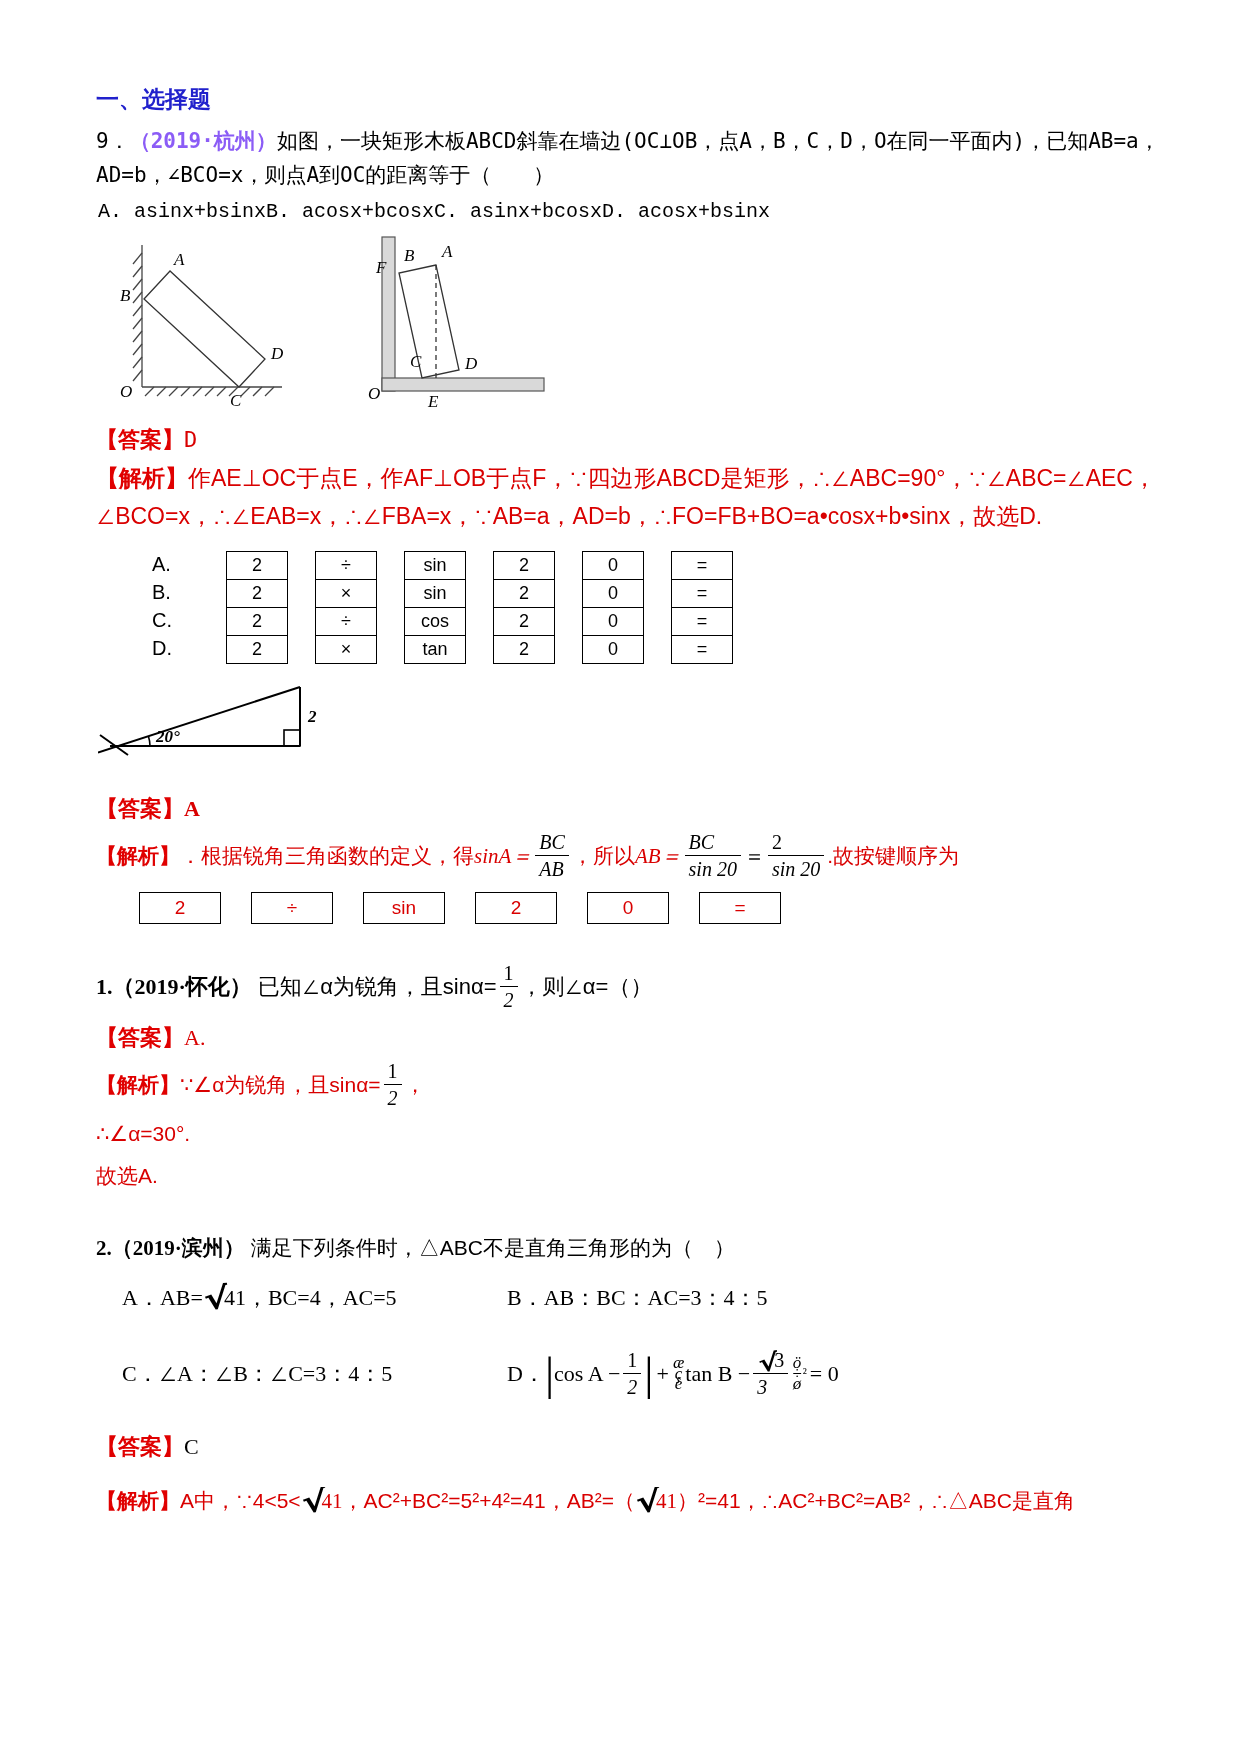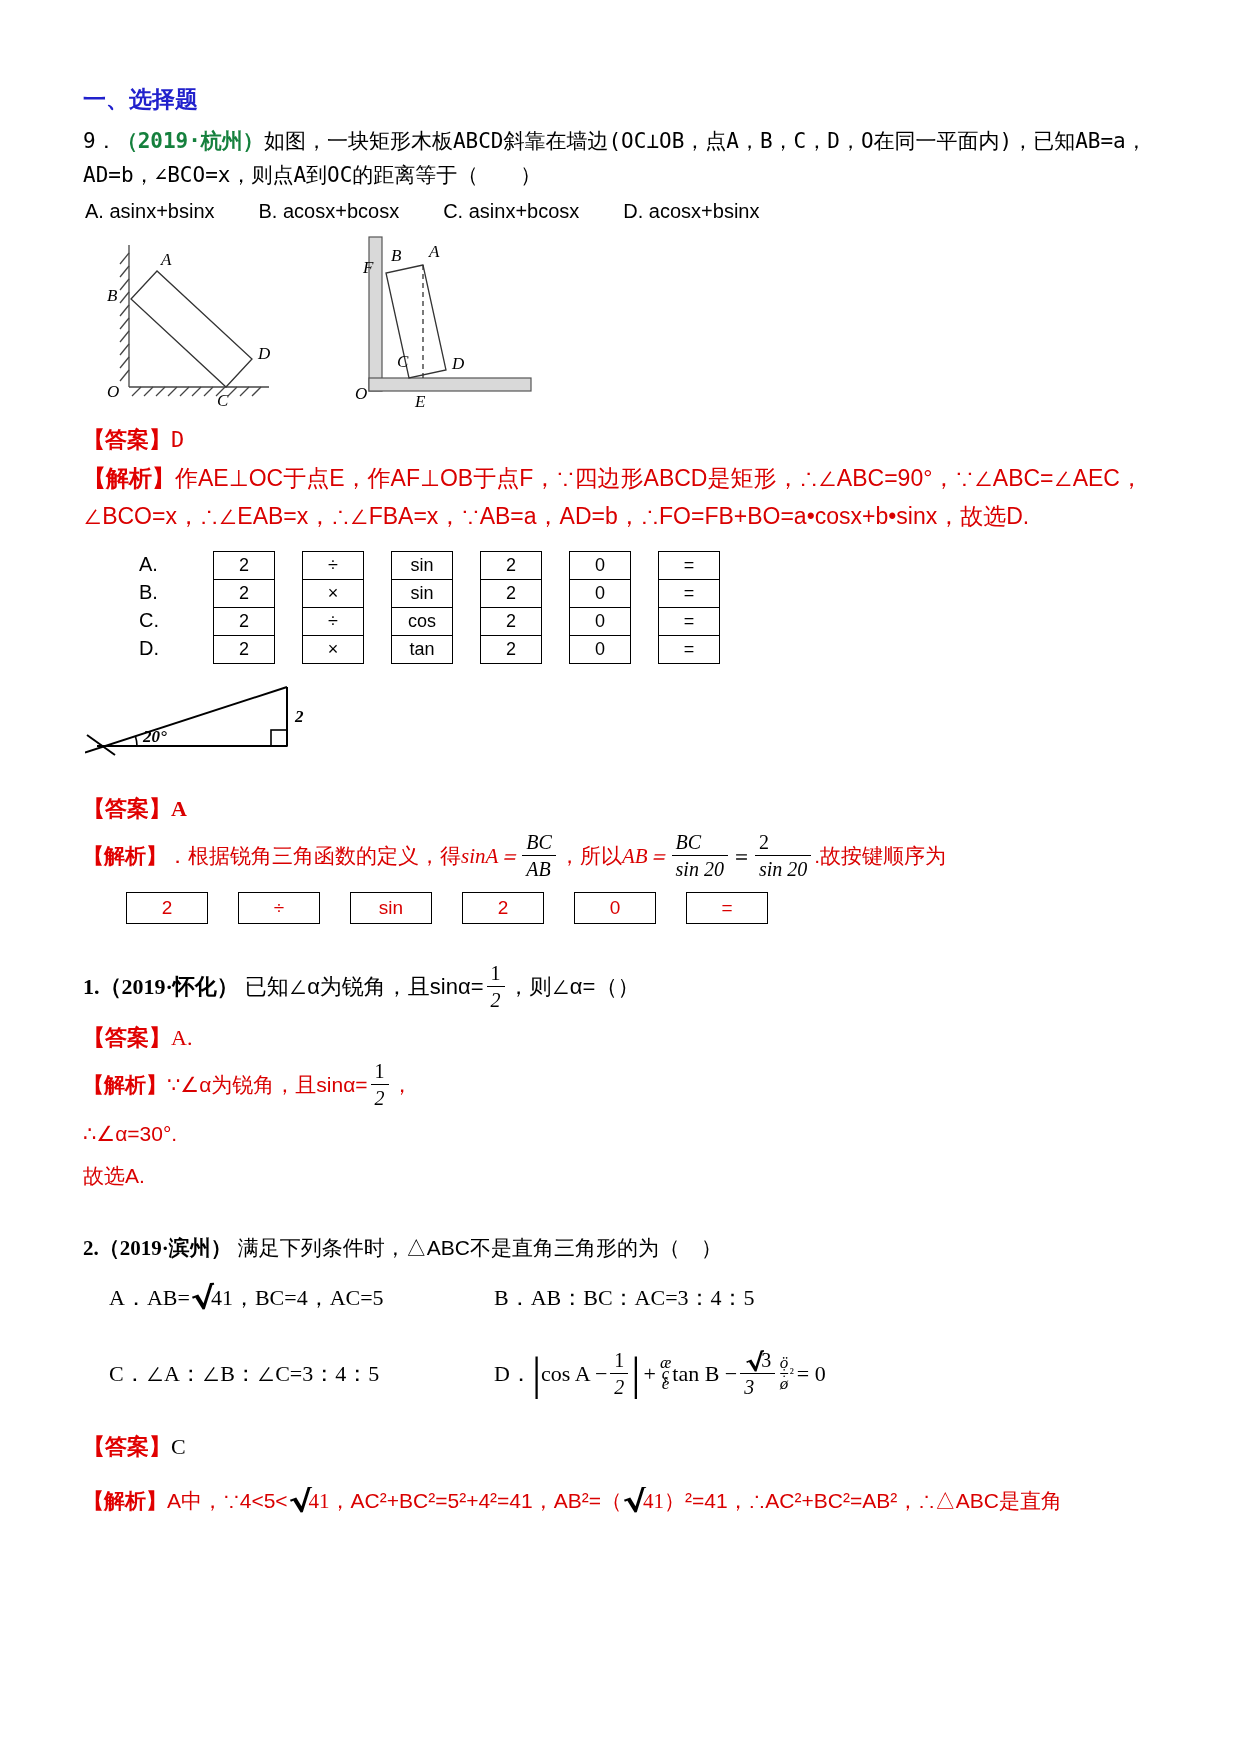--- a/index.html
+++ b/index.html
@@ -1,32 +1,32 @@
 <!DOCTYPE html>
 <html><head>
 <meta charset="utf-8">
 <style>
   html,body{margin:0;padding:0;background:#ffffff;}
   body{width:1241px;height:1755px;position:relative;overflow:hidden;
        font-family:"Liberation Sans",sans-serif;color:#000;}
-  .page{position:absolute;left:83px;top:84px;width:1100px;}
+  .page{position:absolute;left:96px;top:84px;width:1100px;}
 
   .section-title{font-size:23px;font-weight:bold;color:#2121cc;margin:0 0 10px 0;}
 
   p{margin:0;}
   .body-text{font-size:21px;line-height:1.62;}
   .mono{font-family:"DejaVu Sans Mono","Liberation Sans",sans-serif;}
   .serif{font-family:"Liberation Serif",serif;}
   .bold{font-weight:bold;}
-  .purple{color:#15803d;font-weight:bold;}
+  .purple{color:#8b5cf6;font-weight:bold;}
   .red{color:#d90000;}
   .lbl{color:#e00000;font-weight:bold;}
 
   .q9-text{font-family:"DejaVu Sans Mono","Liberation Sans",sans-serif;font-size:21px;line-height:1.6;margin-bottom:8px;}
-  .q9-options{display:flex;gap:44px;font-family:Liberation Sans, sans-serif;font-size:20px;margin:2px 0 10px 2px;}
+  .q9-options{display:flex;font-family:Liberation Mono, monospace;font-size:20px;margin:2px 0 10px 2px;}
 
   .figs{display:flex;gap:58px;align-items:flex-end;margin:0 0 14px 8px;}
   svg text{font-family:"Liberation Serif",serif;font-style:italic;font-size:17px;}
 
   .answer-line{font-size:22px;line-height:1.5;margin-bottom:4px;}
   .analysis{font-size:23px;line-height:1.65;margin-bottom:16px;}
 
   .q3-text{font-size:21px;line-height:1.7;padding-left:38px;text-indent:-38px;margin-bottom:8px;}
   .calc-table{margin:0 0 12px 56px;}
   .calc-row{display:flex;align-items:stretch;margin-top:-1px;}

